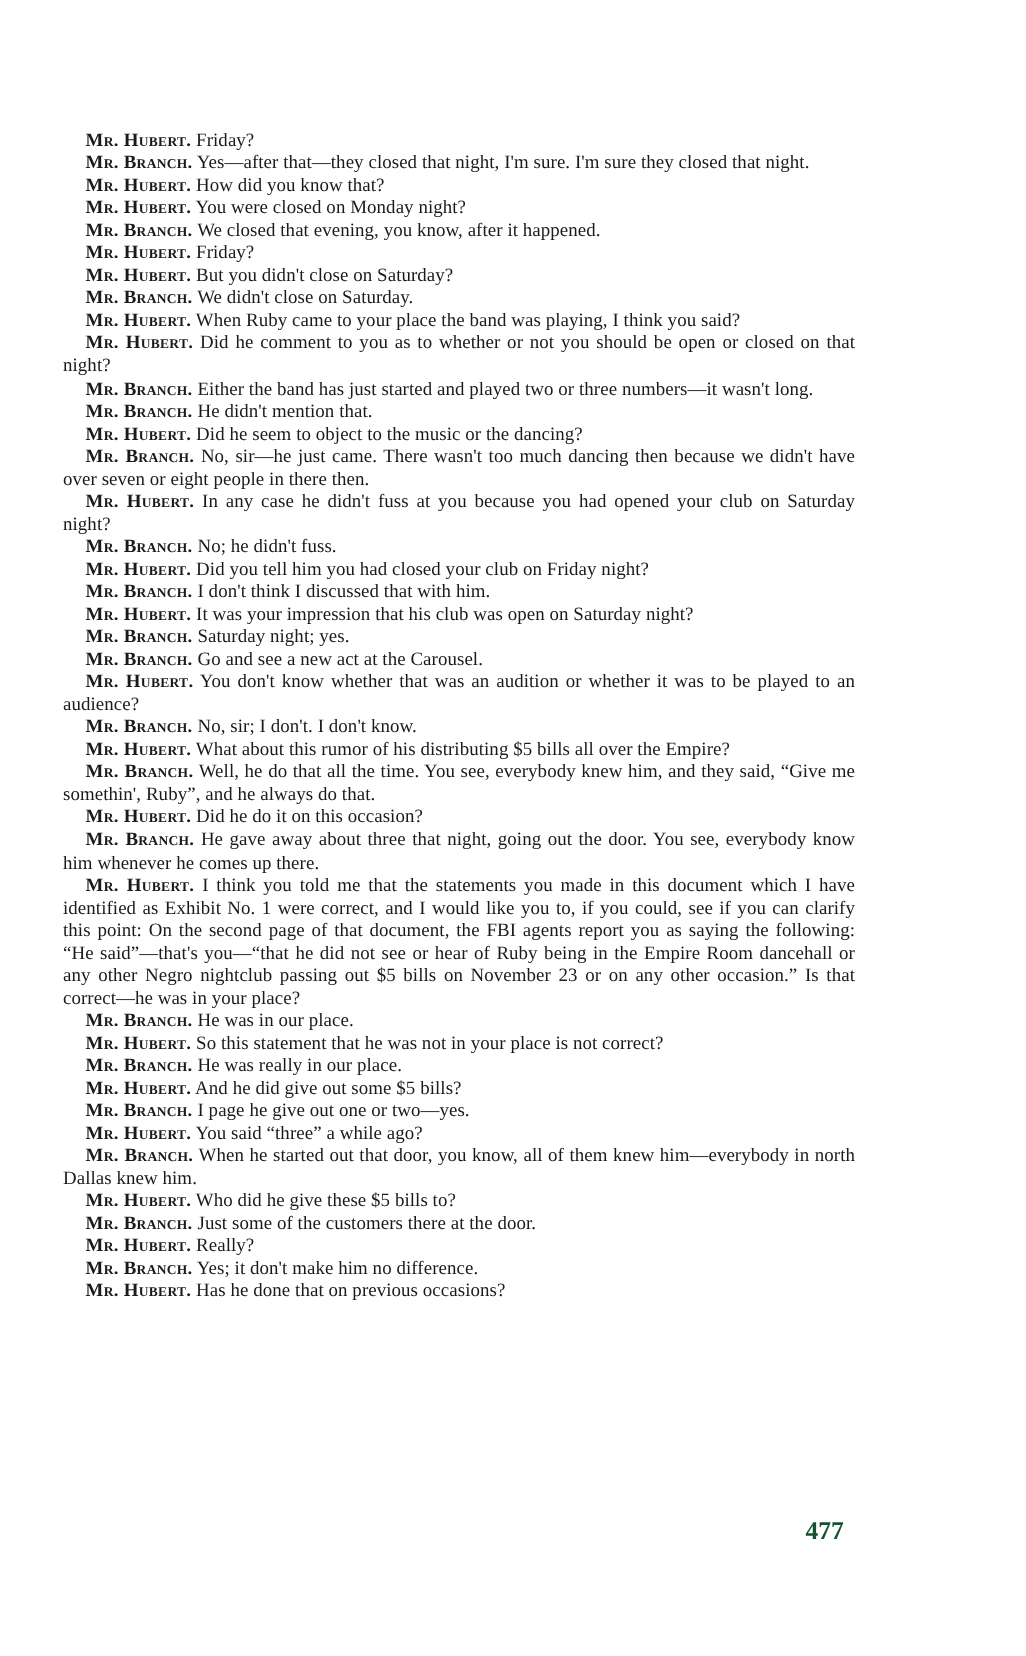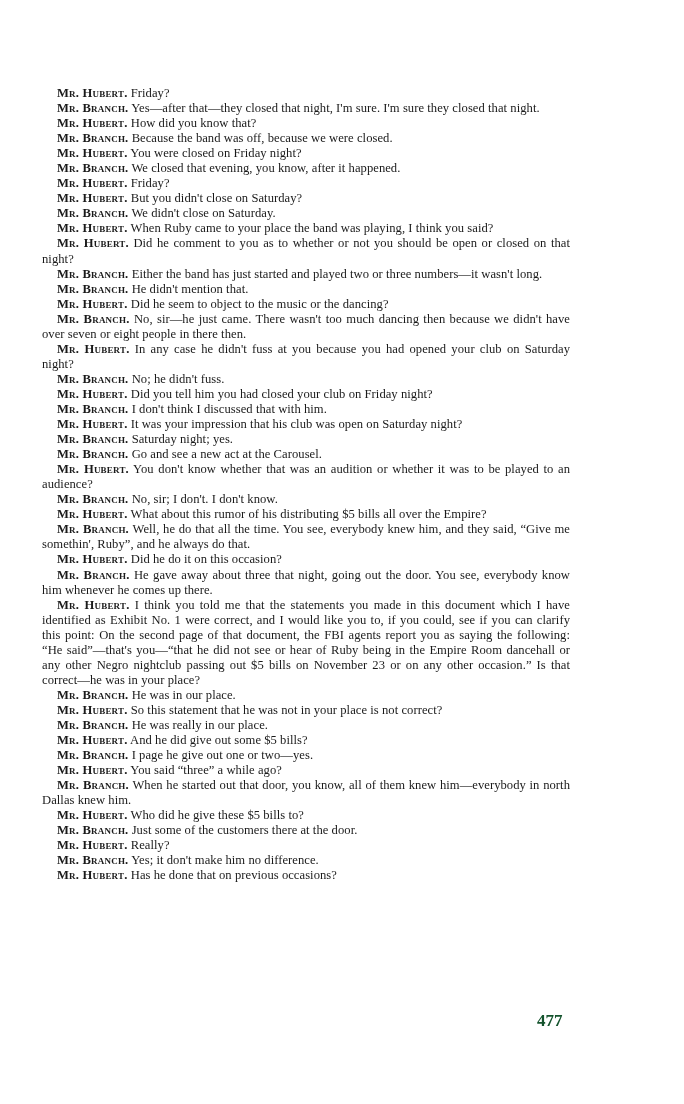--- a/index.html
+++ b/index.html
@@ -47,22 +47,21 @@
     }
   </style>
 </head>
 <body>
 
 <div class="page">
   <div id="transcript">
       <p class="para"><span class="speaker">Mr. Hubert.</span> <span class="text">Friday?</span></p>
       <p class="para"><span class="speaker">Mr. Branch.</span> <span class="text">Yes—after that—they closed that night, I'm sure.  I'm sure they closed that night.</span></p>
       <p class="para"><span class="speaker">Mr. Hubert.</span> <span class="text">How did you know that?</span></p>
-      <p class="para"><span class="speaker">Mr. Branch.</span> <span class="text">Because the band was off, because we were closed.</span></p>
-      <p class="para"><span class="speaker">Mr. Hubert.</span> <span class="text">You were closed on Friday night?</span></p>
+      <p class="para"><span class="speaker">Mr. Hubert.</span> <span class="text">You were closed on Monday night?</span></p>
       <p class="para"><span class="speaker">Mr. Branch.</span> <span class="text">We closed that evening, you know, after it happened.</span></p>
       <p class="para"><span class="speaker">Mr. Hubert.</span> <span class="text">Friday?</span></p>
       <p class="para"><span class="speaker">Mr. Hubert.</span> <span class="text">But you didn't close on Saturday?</span></p>
       <p class="para"><span class="speaker">Mr. Branch.</span> <span class="text">We didn't close on Saturday.</span></p>
       <p class="para"><span class="speaker">Mr. Hubert.</span> <span class="text">When Ruby came to your place the band was playing, I think you said?</span></p>
       <p class="para"><span class="speaker">Mr. Hubert.</span> <span class="text">Did he comment to you as to whether or not you should be open or closed on that night?</span></p>
       <p class="para"><span class="speaker">Mr. Branch.</span> <span class="text">Either the band has just started and played two or three numbers—it wasn't long.</span></p>
       <p class="para"><span class="speaker">Mr. Branch.</span> <span class="text">He didn't mention that.</span></p>
       <p class="para"><span class="speaker">Mr. Hubert.</span> <span class="text">Did he seem to object to the music or the dancing?</span></p>
       <p class="para"><span class="speaker">Mr. Branch.</span> <span class="text">No, sir—he just came.  There wasn't too much dancing then because we didn't have over seven or eight people in there then.</span></p>

